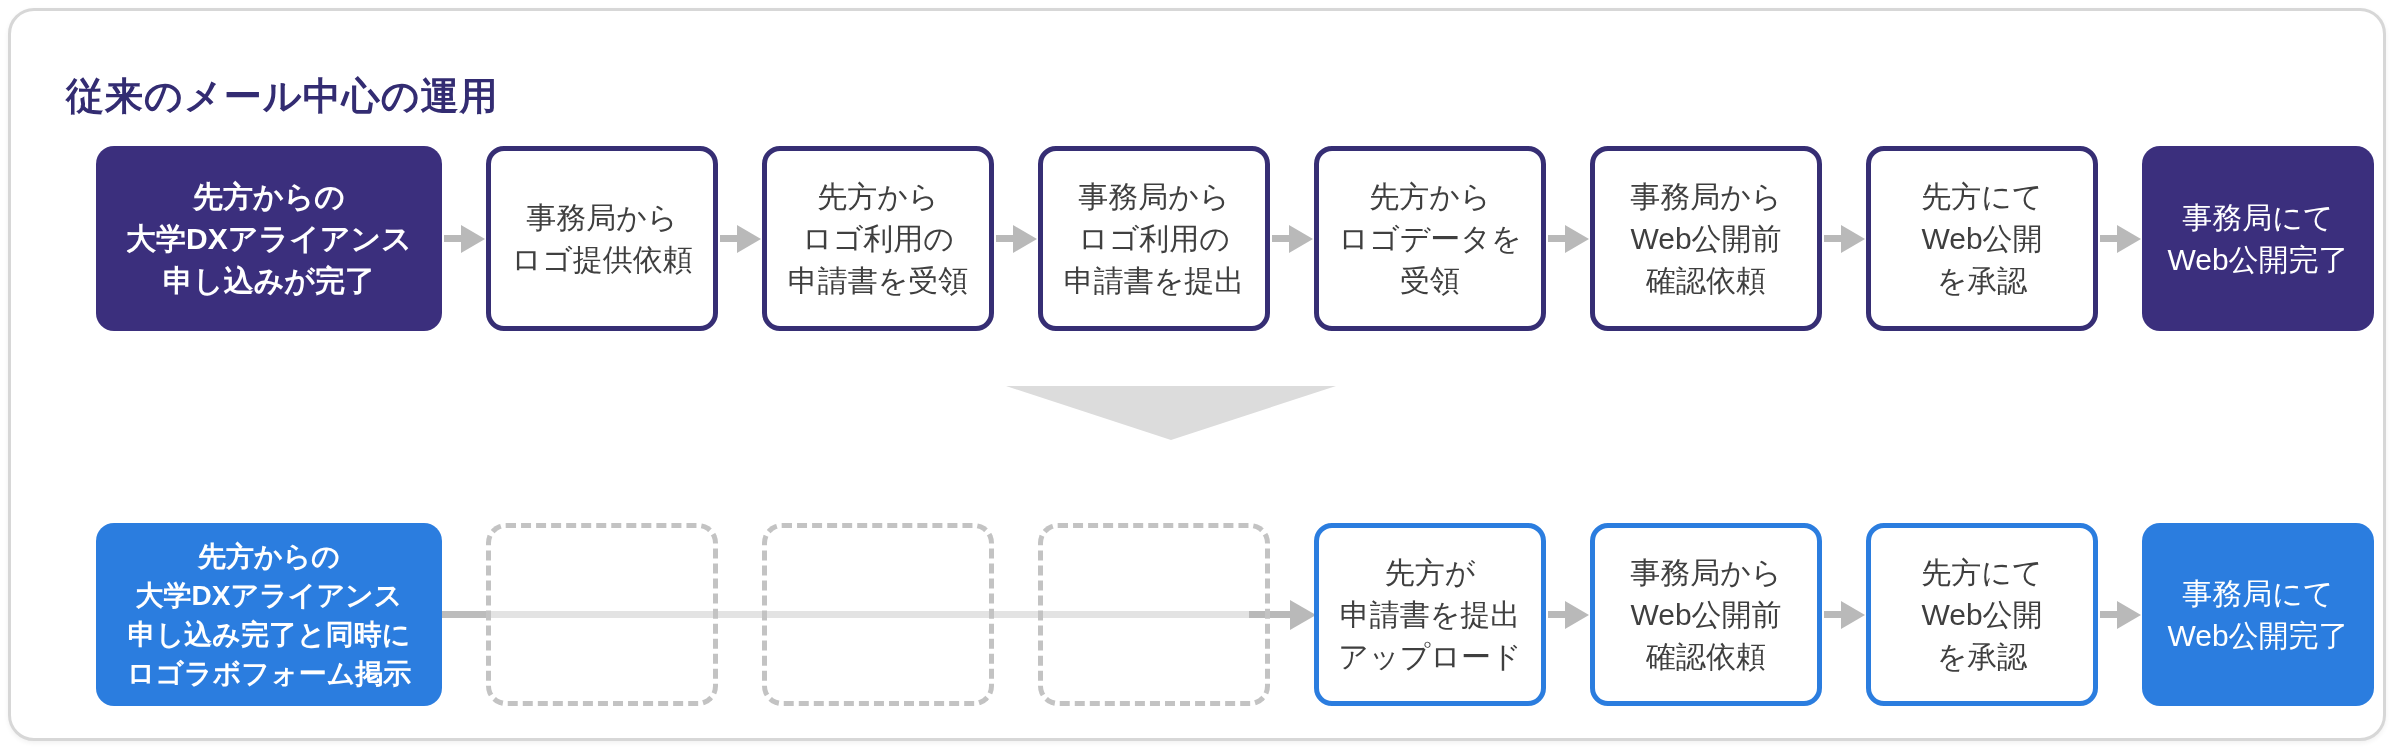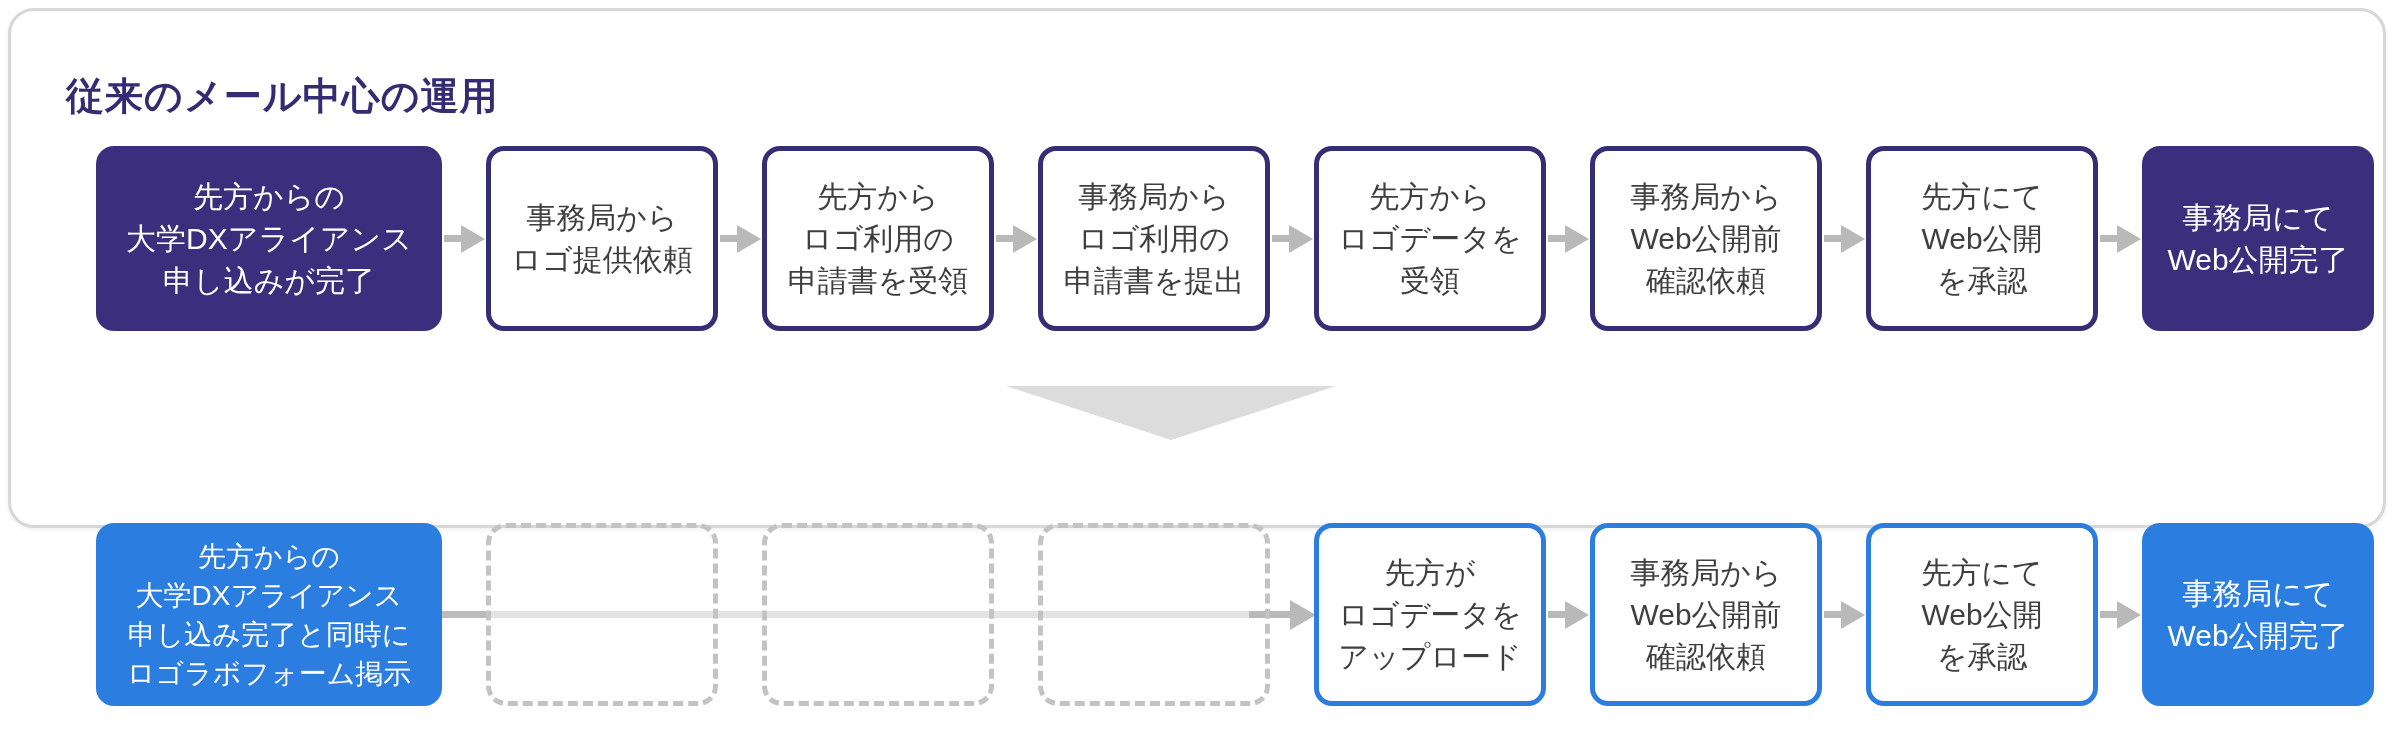--- a/index.html
+++ b/index.html
@@ -11,21 +11,21 @@
   .page {
     position: relative;
     width: 2400px;
     height: 755px;
     background: #ffffff;
     overflow: hidden;
   }
   .card {
     position: absolute;
     left: 8px; top: 8px;
-    width: 2378px; height: 520px;
+    width: 2378px; height: 733px;
     background: #ffffff;
     border: 3px solid #d7d7d7;
     border-radius: 26px;
     box-shadow: 0 2px 5px rgba(0,0,0,0.06);
     box-sizing: border-box;
   }
   .flow-title {
     position: absolute;
     left: 55px;
     font-size: 38px;
@@ -54,21 +54,21 @@
     align-items: center;
     justify-content: center;
     text-align: center;
     white-space: pre-line;
     color: #3f3f3f;
     font-size: 30px;
     line-height: 42px;
     font-weight: 500;
     flex: 0 0 auto;
   }
-  .w-wide { width: 346px; }
+  .w-wide { width: 346px; font-weight: bold; }
   .w-std  { width: 232px; }
 
   .filled-navy   { background: #3b2f7d; color: #ffffff; }
   .outlined-navy { background: #ffffff; border: 5px solid #362e74; }
   .filled-blue   { background: #2b7ddf; color: #ffffff; }
   .outlined-blue { background: #ffffff; border: 5px solid #2b7ddf; }
   .dashed-box    { background: transparent; border: 5px dashed #c3c3c3; border-radius: 20px; }
 
   .box.small-text { font-size: 28px; line-height: 39px; }
 
@@ -197,21 +197,21 @@
 申し込み完了と同時に
 ロゴラボフォーム掲示</div>
       <div class="gap"></div>
       <div class="box dashed-box w-std"></div>
       <div class="gap"></div>
       <div class="box dashed-box w-std"></div>
       <div class="gap"></div>
       <div class="box dashed-box w-std"></div>
       <div class="gap"></div>
       <div class="box outlined-blue w-std">先方が
-ロゴデータを
+申請書を提出
 アップロード</div>
       <div class="gap">
           <span class="arr-line"></span>
           <span class="arr-head"></span>
         </div>
       <div class="box outlined-blue w-std">事務局から
 Web公開前
 確認依頼</div>
       <div class="gap">
           <span class="arr-line"></span>

